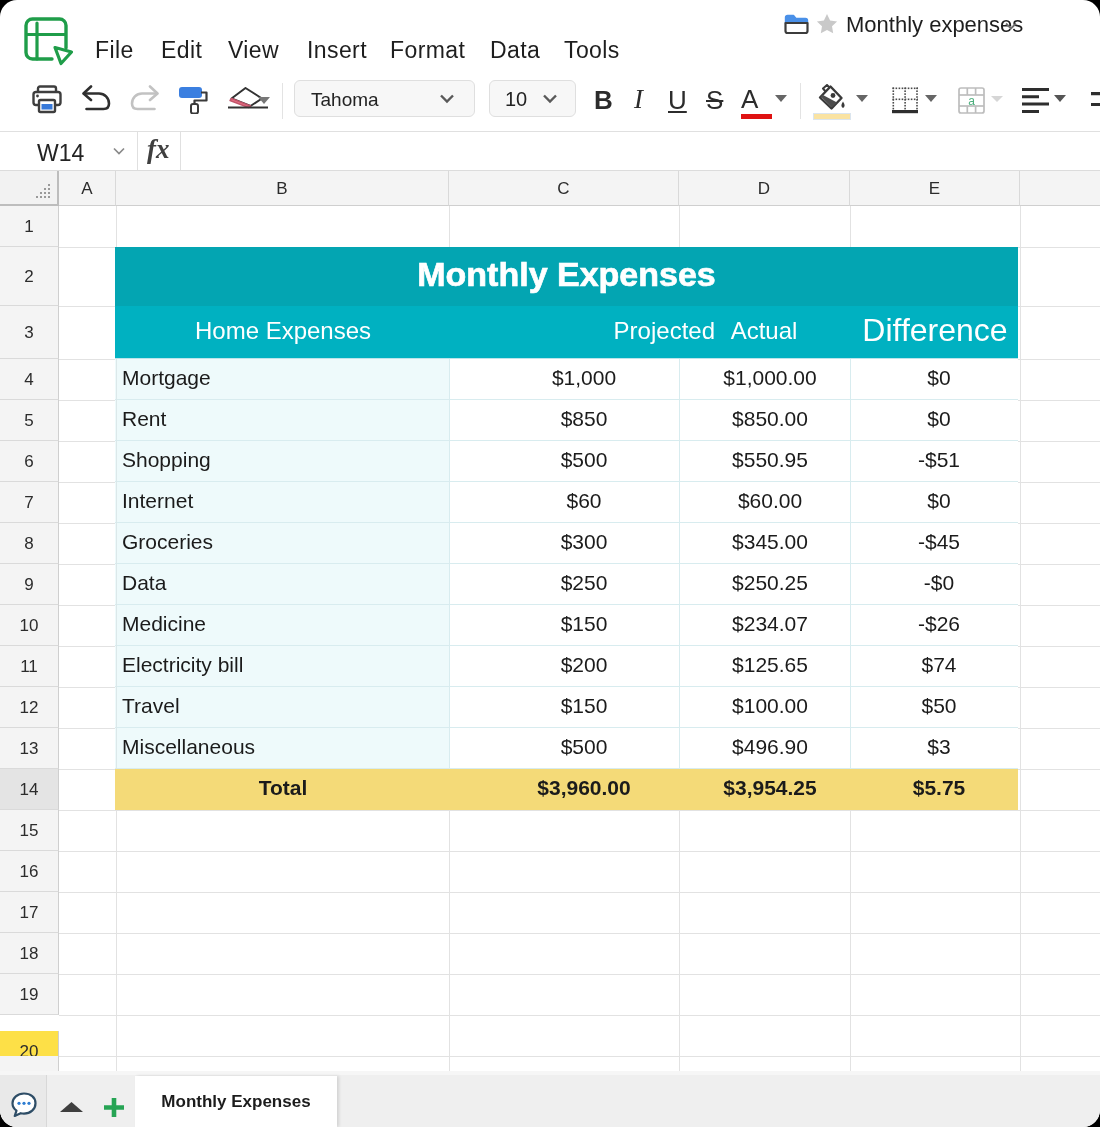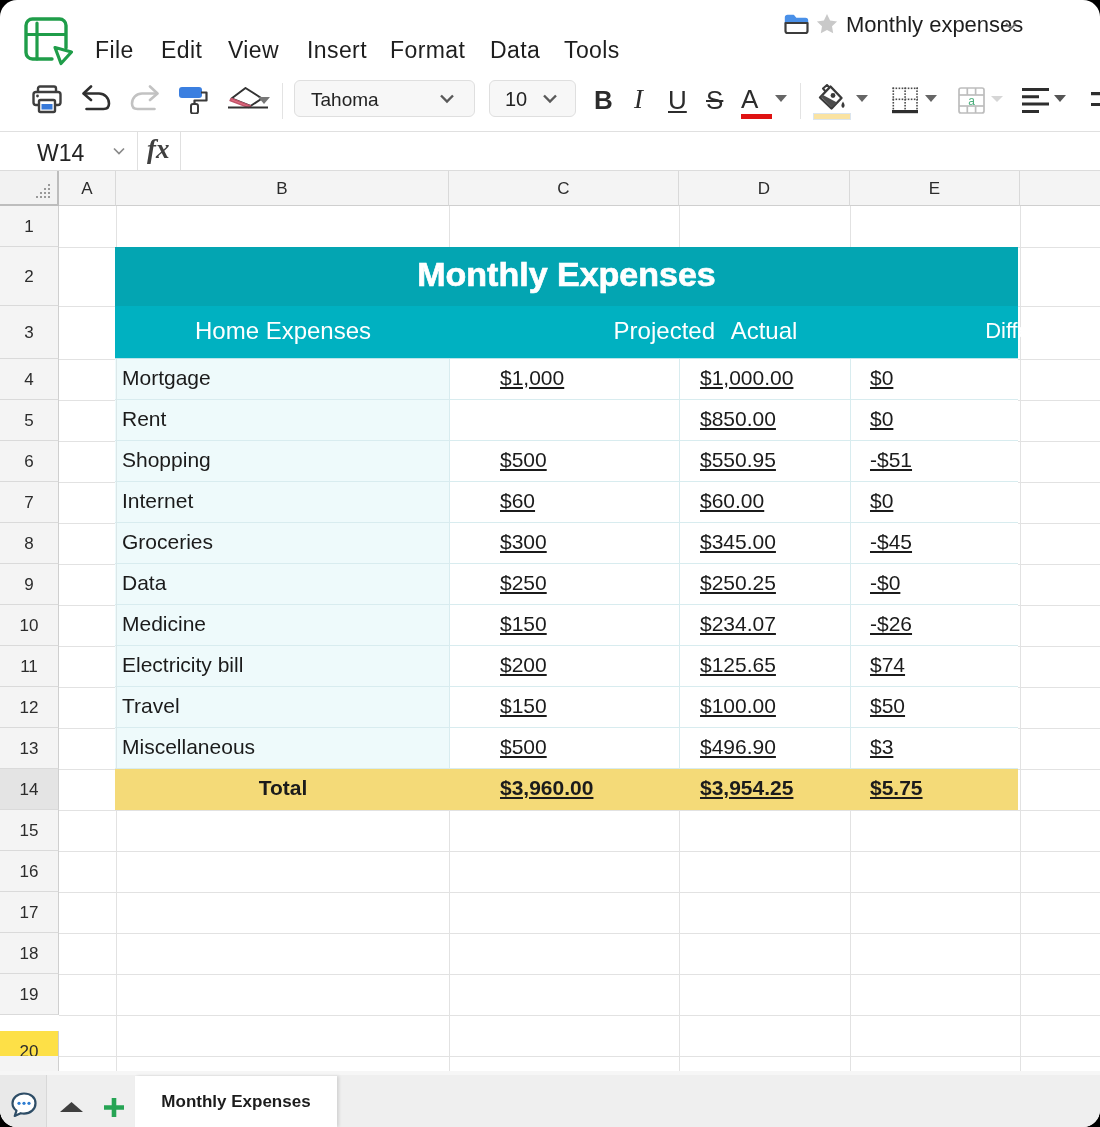--- a/index.html
+++ b/index.html
@@ -5,21 +5,21 @@
  *{box-sizing:border-box;}
  body{font-family:"Liberation Sans",sans-serif;}
  .app{position:relative;width:1100px;height:1127px;background:#fff;border-radius:17px;overflow:hidden;}
  .abs{position:absolute;}
  .menu{position:absolute;top:37px;font-size:23px;letter-spacing:0.4px;color:#1e1e1e;white-space:nowrap;}
  .vline{position:absolute;width:1px;background:#e2e2e2;}
  .hline{position:absolute;height:1px;background:#e2e2e2;}
  .colhdr{position:absolute;top:171px;height:35px;line-height:35px;text-align:center;font-size:17px;color:#2c2c2c;background:#f4f4f4;border-bottom:1px solid #cfcfcf;border-right:1px solid #d9d9d9;}
  .rowhdr{position:absolute;left:0;width:59px;text-align:center;font-size:17px;color:#2c2c2c;background:#f4f4f4;border-bottom:1px solid #dadada;border-right:1px solid #cfcfcf;}
  .cell{position:absolute;font-size:21px;color:#1b1b1b;white-space:nowrap;}
- .num{text-align:left;text-decoration:underline;}
+ .num{text-align:center;}
  .caret{position:absolute;width:0;height:0;border-left:6px solid transparent;border-right:6px solid transparent;border-top:7px solid #555;}
  .box{position:absolute;height:37px;background:#f7f7f7;border:1px solid #dfdfdf;border-radius:6px;}
 </style></head><body>
 <div class="app">
 
 <svg class="abs" style="left:24px;top:17px" width="52" height="52" viewBox="0 0 52 52">
 <path d="M28 42 H8.5 a6.5 6.5 0 0 1 -6.5 -6.5 V8.5 a6.5 6.5 0 0 1 6.5 -6.5 H35.5 a6.5 6.5 0 0 1 6.5 6.5 V31" fill="none" stroke="#1f9d49" stroke-width="3.4" stroke-linecap="round"></path>
 <line x1="13" y1="6" x2="13" y2="42" stroke="#1f9d49" stroke-width="3.2" stroke-linecap="round"></line>
 <line x1="2" y1="17.5" x2="42" y2="17.5" stroke="#1f9d49" stroke-width="3.2"></line>
 <path d="M31 30.5 L47.5 35 L37 46.5 Z" fill="#fff" stroke="#1f9d49" stroke-width="3.2" stroke-linejoin="round"></path>
@@ -206,36 +206,37 @@
 <div class="hline" style="left:59px;top:933px;width:1041px"></div>
 <div class="hline" style="left:59px;top:974px;width:1041px"></div>
 <div class="hline" style="left:59px;top:1015px;width:1041px"></div>
 <div class="hline" style="left:59px;top:1056px;width:1041px"></div>
 <div class="abs" style="left:115px;top:247px;width:903px;height:59px;background:#03a5b2"></div>
 <div class="abs" style="left:115px;top:247px;width:903px;height:59px;font-size:34px;font-weight:bold;color:#fff;text-align:center;line-height:54px;-webkit-text-stroke:0.7px #fff">Monthly Expenses</div>
 <div class="abs" style="left:115px;top:306px;width:903px;height:53px;background:#00b1c1;border-bottom:1px solid #bce4ea"></div>
 <div class="abs" style="left:133px;top:306px;width:300px;height:53px;line-height:49px;text-align:center;font-size:24px;color:#fff">Home Expenses</div>
 <div class="abs" style="left:415px;top:306px;width:300px;height:53px;line-height:49px;text-align:right;font-size:24px;color:#fff">Projected</div>
 <div class="abs" style="left:614px;top:306px;width:300px;height:53px;line-height:49px;text-align:center;font-size:24px;color:#fff">Actual</div>
-<div class="abs" style="left:785px;top:306px;width:300px;height:53px;line-height:49px;text-align:right;font-size:22px;color:#fff">Difference</div>
+<div class="abs" style="left:785px;top:306px;width:300px;height:53px;line-height:49px;text-align:center;font-size:32px;color:#fff">Difference</div>
 <div class="abs" style="left:115px;top:359px;width:335px;height:41px;background:#eefafb;border-bottom:1px solid #d8ecef"></div>
 <div class="abs" style="left:450px;top:359px;width:568px;height:41px;background:#fff;border-bottom:1px solid #d8ecef"></div>
 <div class="vline" style="left:449px;top:359px;height:41px;background:#d8ecef"></div>
 <div class="vline" style="left:679px;top:359px;height:41px;background:#d8ecef"></div>
 <div class="vline" style="left:850px;top:359px;height:41px;background:#d8ecef"></div>
 <div class="cell" style="left:122px;top:359px;height:41px;line-height:38px">Mortgage</div>
 <div class="cell num" style="left:500px;top:359px;width:168px;height:41px;line-height:38px">$1,000</div>
 <div class="cell num" style="left:700px;top:359px;width:140px;height:47px;line-height:38px">$1,000.00</div>
 <div class="cell num" style="left:870px;top:359px;width:138px;height:41px;line-height:38px">$0</div>
 <div class="abs" style="left:115px;top:400px;width:335px;height:41px;background:#eefafb;border-bottom:1px solid #d8ecef"></div>
 <div class="abs" style="left:450px;top:400px;width:568px;height:41px;background:#fff;border-bottom:1px solid #d8ecef"></div>
 <div class="vline" style="left:449px;top:400px;height:41px;background:#d8ecef"></div>
 <div class="vline" style="left:679px;top:400px;height:41px;background:#d8ecef"></div>
 <div class="vline" style="left:850px;top:400px;height:41px;background:#d8ecef"></div>
 <div class="cell" style="left:122px;top:400px;height:41px;line-height:38px">Rent</div>
+<div class="cell num" style="left:500px;top:400px;width:168px;height:41px;line-height:38px">$850</div>
 <div class="cell num" style="left:700px;top:400px;width:140px;height:41px;line-height:38px">$850.00</div>
 <div class="cell num" style="left:870px;top:400px;width:138px;height:41px;line-height:38px">$0</div>
 <div class="abs" style="left:115px;top:441px;width:335px;height:41px;background:#eefafb;border-bottom:1px solid #d8ecef"></div>
 <div class="abs" style="left:450px;top:441px;width:568px;height:41px;background:#fff;border-bottom:1px solid #d8ecef"></div>
 <div class="vline" style="left:449px;top:441px;height:41px;background:#d8ecef"></div>
 <div class="vline" style="left:679px;top:441px;height:41px;background:#d8ecef"></div>
 <div class="vline" style="left:850px;top:441px;height:41px;background:#d8ecef"></div>
 <div class="cell" style="left:122px;top:441px;height:41px;line-height:38px">Shopping</div>
 <div class="cell num" style="left:500px;top:441px;width:168px;height:41px;line-height:38px">$500</div>
 <div class="cell num" style="left:700px;top:441px;width:140px;height:41px;line-height:38px">$550.95</div>

